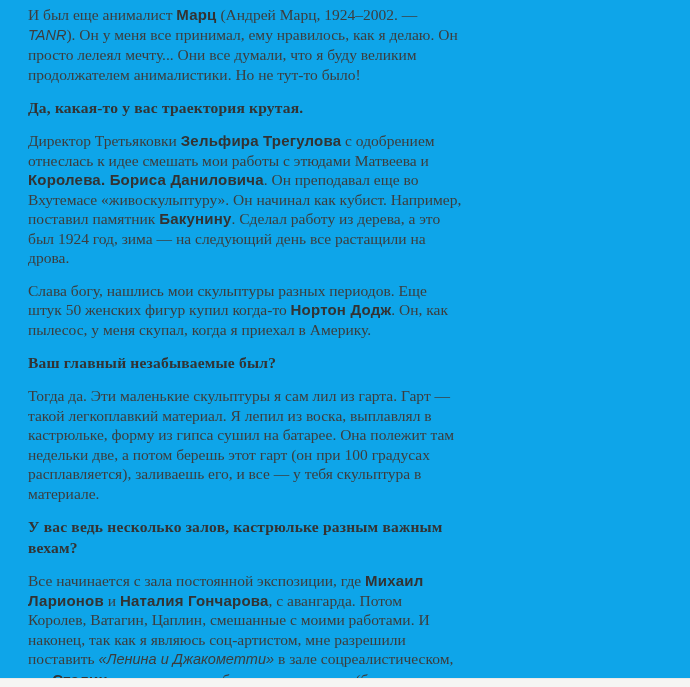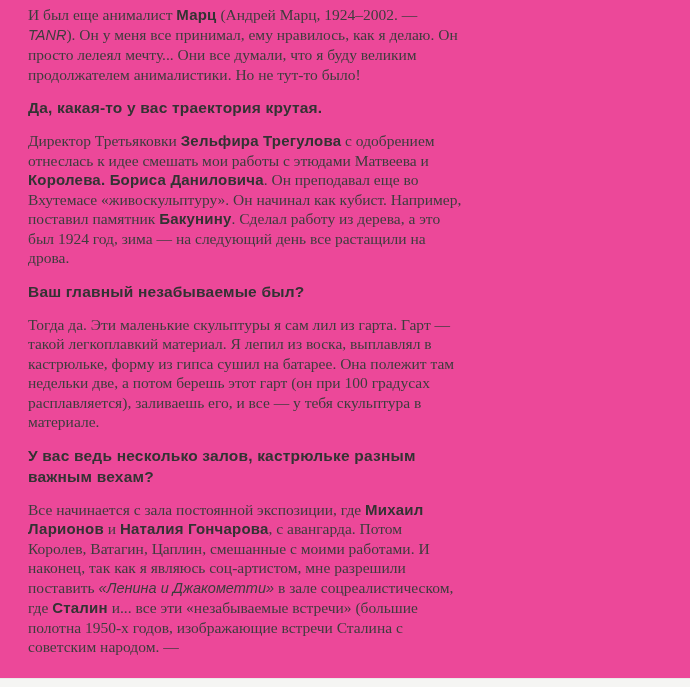--- a/index.html
+++ b/index.html
@@ -8,40 +8,40 @@
     padding: 0;
     width: 690px;
     height: 687px;
     background: #ffffff;
     overflow: hidden;
   }
   .page {
     position: relative;
     width: 690px;
     height: 687px;
-    background: #ec4899;
+    background: #0ea5e9;
     font-family: "Liberation Serif", serif;
     color: #3d3d3d;
   }
   .article {
     position: absolute;
     left: 28px;
     top: 5px;
     width: 434px;
   }
   .paragraph {
     margin: 0 0 13px 0;
     font-size: 15.5px;
     line-height: 19.5px;
     font-weight: 400;
     color: #3d3d3d;
   }
   .question {
     margin: 4px 0 13px 0;
-    font-family: Liberation Sans, sans-serif;
+    font-family: Liberation Serif, serif;
     font-weight: 700;
     font-size: 15.5px;
     line-height: 21px;
     letter-spacing: 0.2px;
     color: #333333;
   }
   .run { font: inherit; }
   .run-bold {
     font-family: "Liberation Sans", sans-serif;
     font-weight: 700;
@@ -66,19 +66,20 @@
   }
 </style>
 </head>
 <body>
 
 <main class="page">
   <article class="article">
     <p class="paragraph"><span class="run">И был еще анималист </span><span class="run-bold">Марц</span><span class="run"> (Андрей Марц, 1924–2002. — </span><span class="run-italic">TANR</span><span class="run">). Он у меня все принимал, ему нравилось, как я делаю. Он просто лелеял мечту... Они все думали, что я буду великим продолжателем анималистики. Но не тут-то было!</span></p>
     <h2 class="question"><span class="run">Да, какая-то у вас траектория крутая.</span></h2>
     <p class="paragraph"><span class="run">Директор Третьяковки </span><span class="run-bold">Зельфира Трегулова</span><span class="run"> с одобрением отнеслась к идее смешать мои работы с этюдами Матвеева и </span><span class="run-bold">Королева. Бориса Даниловича</span><span class="run">. Он преподавал еще во Вхутемасе «живоскульптуру». Он начинал как кубист. Например, поставил памятник </span><span class="run-bold">Бакунину</span><span class="run">. Сделал работу из дерева, а это был 1924 год, зима — на следующий день все растащили на дрова.</span></p>
+    <p class="paragraph"><span class="run">Слава богу, нашлись мои скульптуры разных периодов. Еще штук 50 женских фигур купил когда-то </span><span class="run-bold">Нортон Додж</span><span class="run">. Он, как пылесос, у меня скупал, когда я приехал в Америку.</span></p>
     <h2 class="question"><span class="run">Ваш главный незабываемые был?</span></h2>
     <p class="paragraph"><span class="run">Тогда да. Эти маленькие скульптуры я сам лил из гарта. Гарт — такой легкоплавкий материал. Я лепил из воска, выплавлял в кастрюльке, форму из гипса сушил на батарее. Она полежит там недельки две, а потом берешь этот гарт (он при 100 градусах расплавляется), заливаешь его, и все — у тебя скульптура в материале.</span></p>
     <h2 class="question"><span class="run">У вас ведь несколько залов, кастрюльке разным важным вехам?</span></h2>
     <p class="paragraph"><span class="run">Все начинается с зала постоянной экспозиции, где </span><span class="run-bold">Михаил Ларионов</span><span class="run"> и </span><span class="run-bold">Наталия Гончарова</span><span class="run">, с авангарда. Потом Королев, Ватагин, Цаплин, смешанные с моими работами. И наконец, так как я являюсь соц-артистом, мне разрешили поставить </span><span class="run-italic">«Ленина и Джакометти»</span><span class="run"> в зале соцреалистическом, где </span><span class="run-bold">Сталин</span><span class="run"> и... все эти «незабываемые встречи» (большие полотна 1950-х годов, изображающие встречи Сталина с советским народом. — </span></p>
   </article>
   <div class="footer-strip"></div>
 </main>
 
 </body></html>

